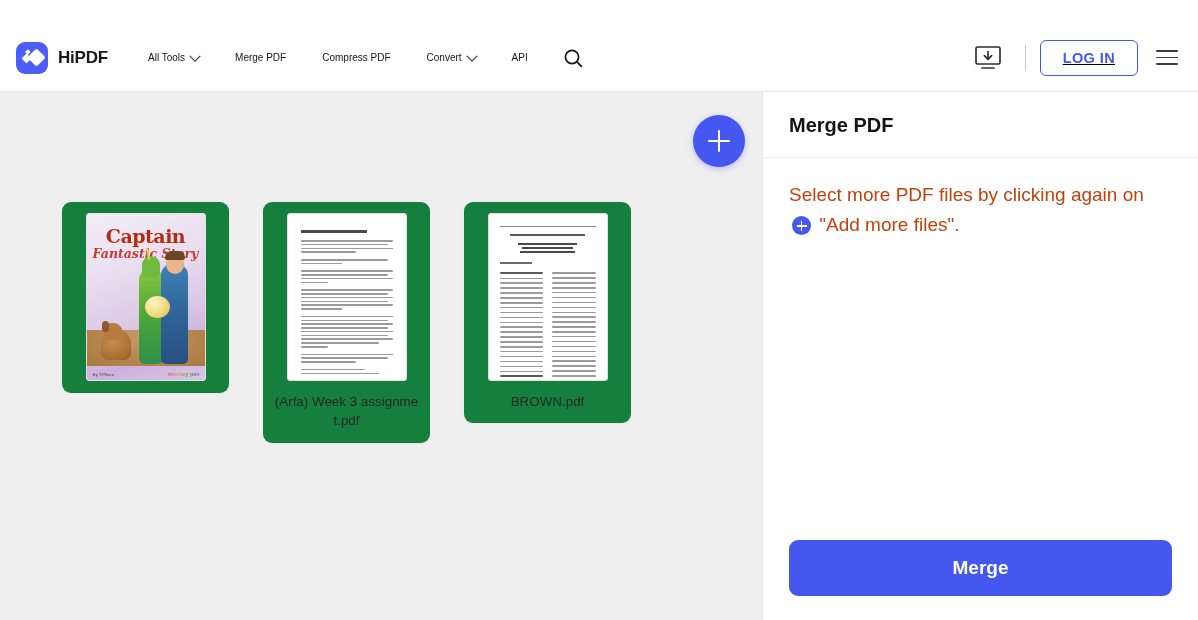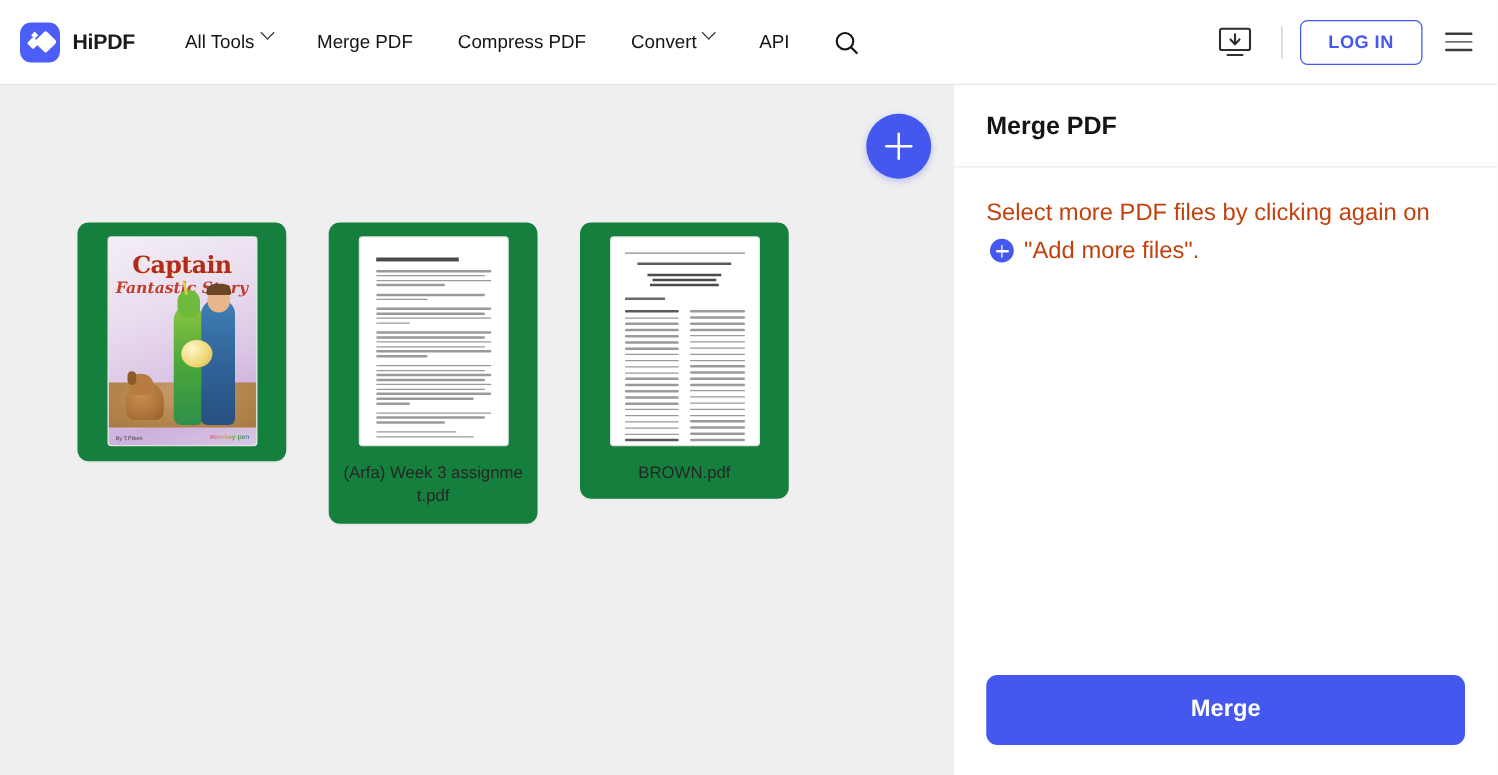--- a/index.html
+++ b/index.html
@@ -11,20 +11,21 @@
   }
   .app { position: relative; width: 1198px; height: 620px; display: flex; flex-direction: column; }
 
   
   .header {
     height: 68px; flex: 0 0 68px;
     background: #ffffff;
     border-bottom: 1px solid #e6e6e6;
     display: flex; align-items: center;
     padding: 0 20px 0 16px;
+    margin-top: 24px;
   }
   .brand { display: flex; align-items: center; gap: 10px; margin-right: 22px; }
   .logo-mark {
     width: 32px; height: 32px; border-radius: 9px;
     background: #4c5ef7;
     display: flex; align-items: center; justify-content: center;
     position: relative; flex: 0 0 32px;
   }
   .logo-mark .d1 {
     position: absolute; width: 13px; height: 13px; background: #ffffff;
@@ -36,35 +37,35 @@
   }
   .logo-mark .d3 {
     position: absolute; width: 3.5px; height: 3.5px; background: #ffffff;
     transform: rotate(45deg); left: 10px; top: 8px;
   }
   .brand-name {
     font-size: 17px; font-weight: bold; color: #1a1a1a; letter-spacing: -0.2px;
   }
   .nav { display: flex; align-items: center; }
   .nav-item {
-    font-size: 15px; color: #141414;
+    font-size: 10px; color: #141414;
     padding: 0 18px; cursor: pointer;
-    display: flex; align-items: flex-start; gap: 6px;
+    display: flex; align-items: flex-end; gap: 6px;
     white-space: nowrap;
   }
   .caret {
     display: inline-block; width: 8px; height: 8px;
     border-right: 1.6px solid #333; border-bottom: 1.6px solid #333;
     transform: rotate(45deg) translate(-2px,-2px);
   }
   .search-btn {
     margin-left: 16px; cursor: pointer; display: flex; align-items: center;
   }
   .spacer { flex: 1 1 auto; }
-  .header-right { display: flex; align-items: center; gap: 0; }
+  .header-right { display: flex; align-items: center; gap: 0; text-decoration: underline; }
   .desktop-icon { cursor: pointer; padding: 4px 8px; display:flex; }
   .vdiv { width: 1px; height: 26px; background: #c9c9c9; margin: 0 14px; }
   .login-btn {
     border: 1.6px solid #4458f0; color: #4458f0; background: #fff;
     font-size: 14.5px; font-weight: bold; letter-spacing: 0.4px;
     padding: 9px 22px; border-radius: 6px; cursor: pointer;
     font-family: "Liberation Sans", sans-serif;
   }
   .burger {
     margin-left: 18px; cursor: pointer; width: 22px;

